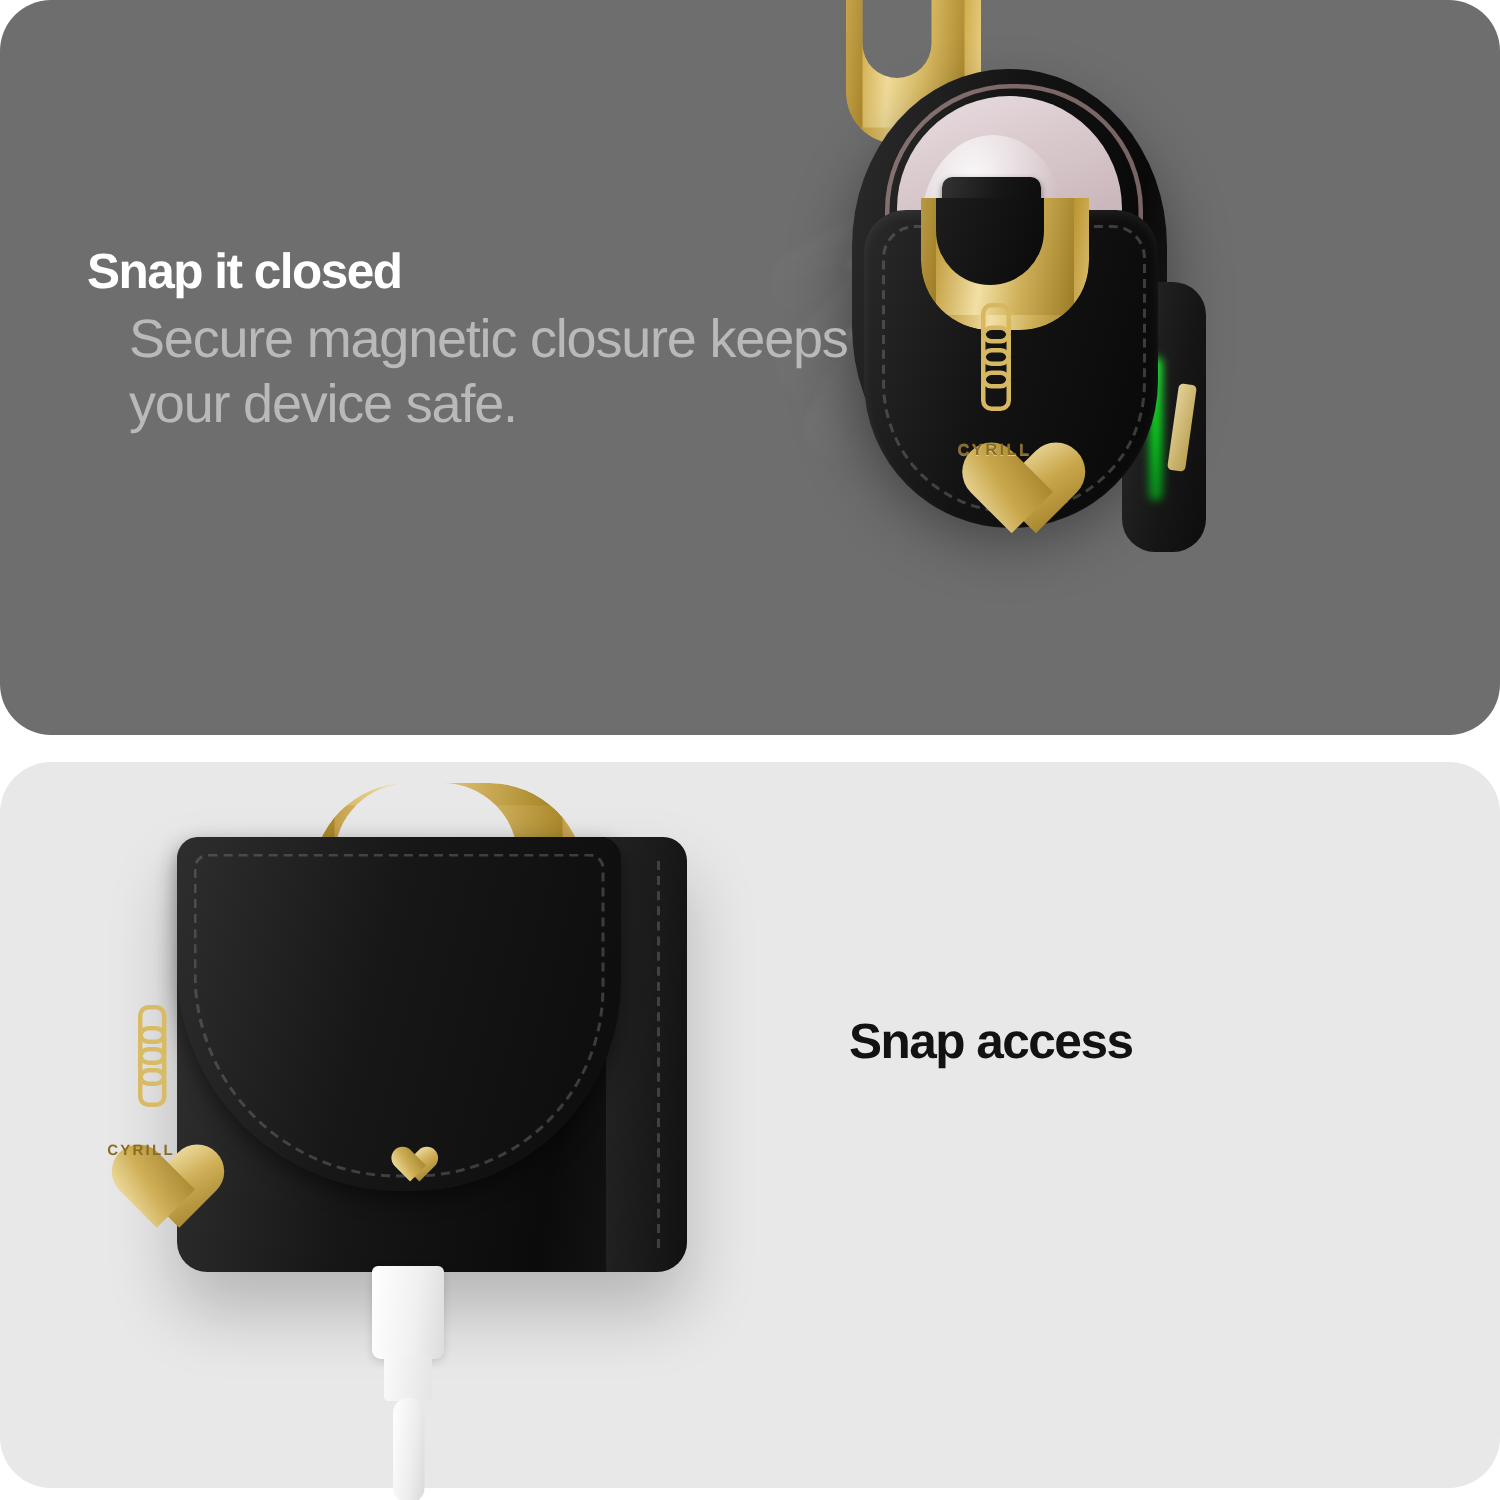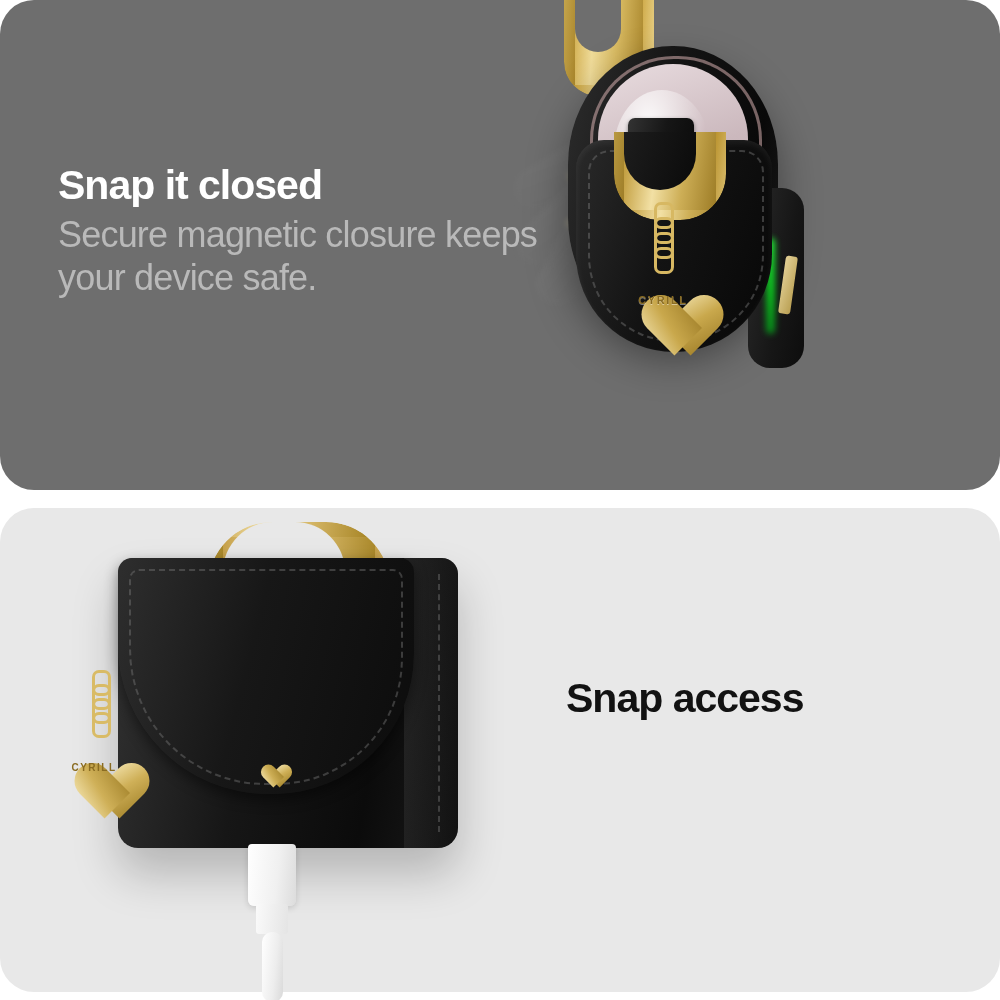--- a/index.html
+++ b/index.html
@@ -8,24 +8,24 @@
 
   
   .panel{position:absolute;left:0;width:1000px;overflow:hidden;}
   .panel-top{top:0;height:490px;background:#6e6e6e;border-radius:34px;}
   .panel-bottom{top:508px;height:484px;background:#e8e8e8;border-radius:34px;}
 
   
   .copy{position:absolute;}
   .copy-top{left:58px;top:163px;width:520px;}
   .copy-bottom{left:596px;top:676px;width:380px;}
-  .headline{font-size:41px;font-weight:700;letter-spacing:-1.0px;line-height:1.12;margin:0 0 4px 0;}
+  .headline{font-size:33px;font-weight:700;letter-spacing:-1.0px;line-height:1.12;margin:0 0 4px 0;}
   .subline{font-size:36px;font-weight:400;letter-spacing:-0.8px;line-height:1.20;margin:0;}
   .copy-top .headline{color:#ffffff;}
-  .copy-top .subline{color:#b9b9b9;}
+  .copy-top .subline{color:#b9b9b9;margin-left:28px;}
   .copy-bottom .headline{color:#121212;}
   .copy-bottom .subline{color:#8b8b8b;}
 
   
   .hero-top{position:absolute;left:520px;top:-10px;width:480px;height:500px;}
 
   .ghost{position:absolute;transform-origin:14px 10px;border-radius:26px;
          background:linear-gradient(100deg,#8a8a8a,#767676 55%,#6f6f6f);
          filter:blur(2.4px);}
   .ghost .snapbar{position:absolute;right:6px;bottom:54px;width:11px;height:44px;border-radius:2px;

